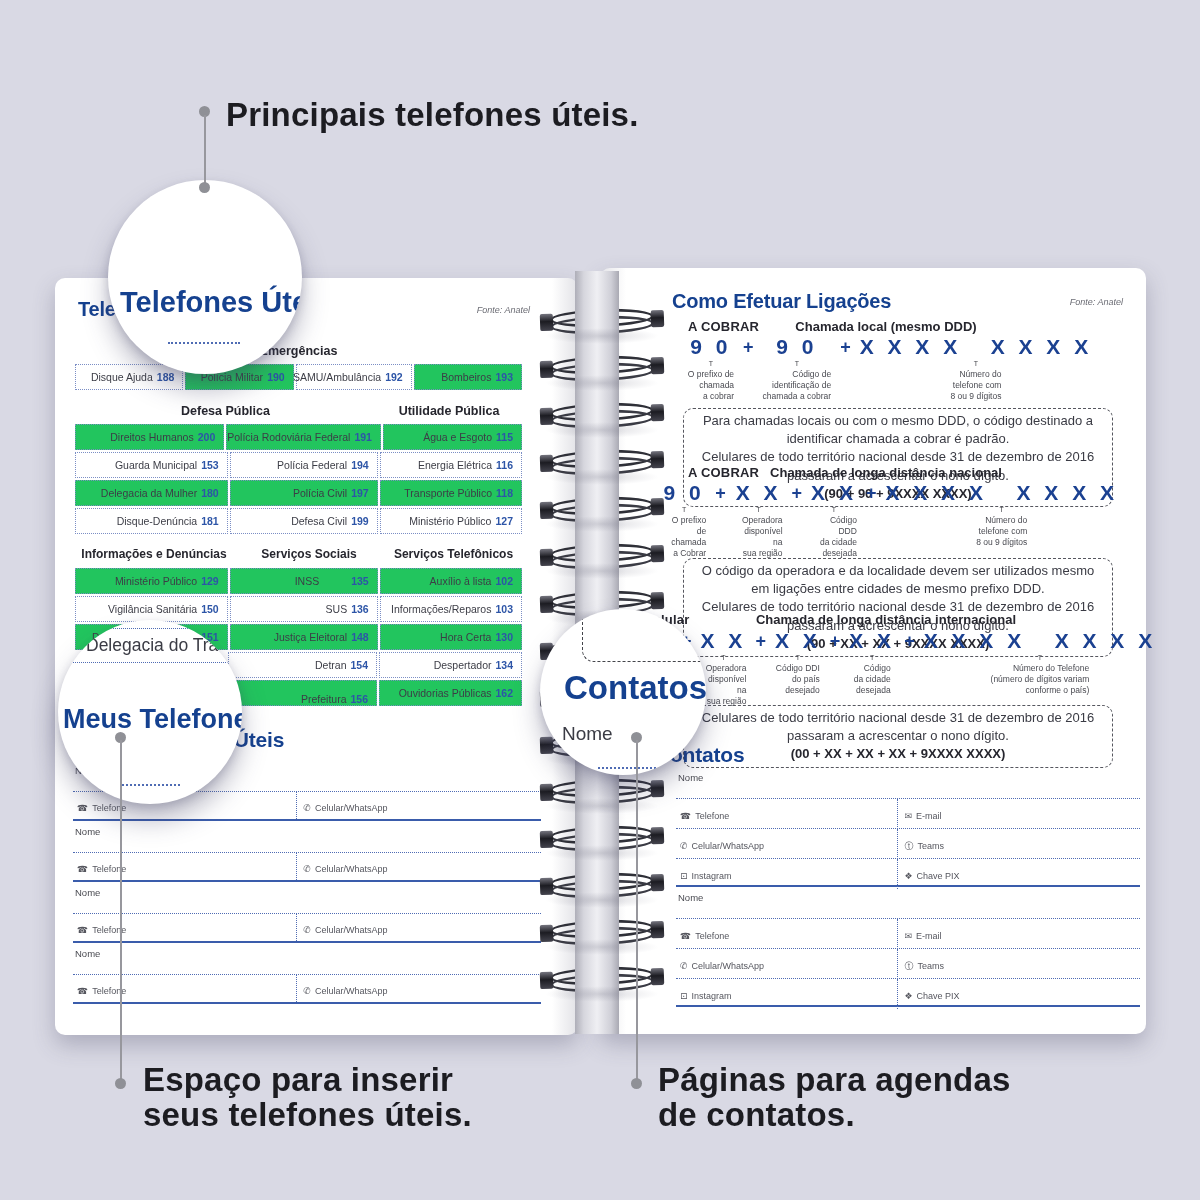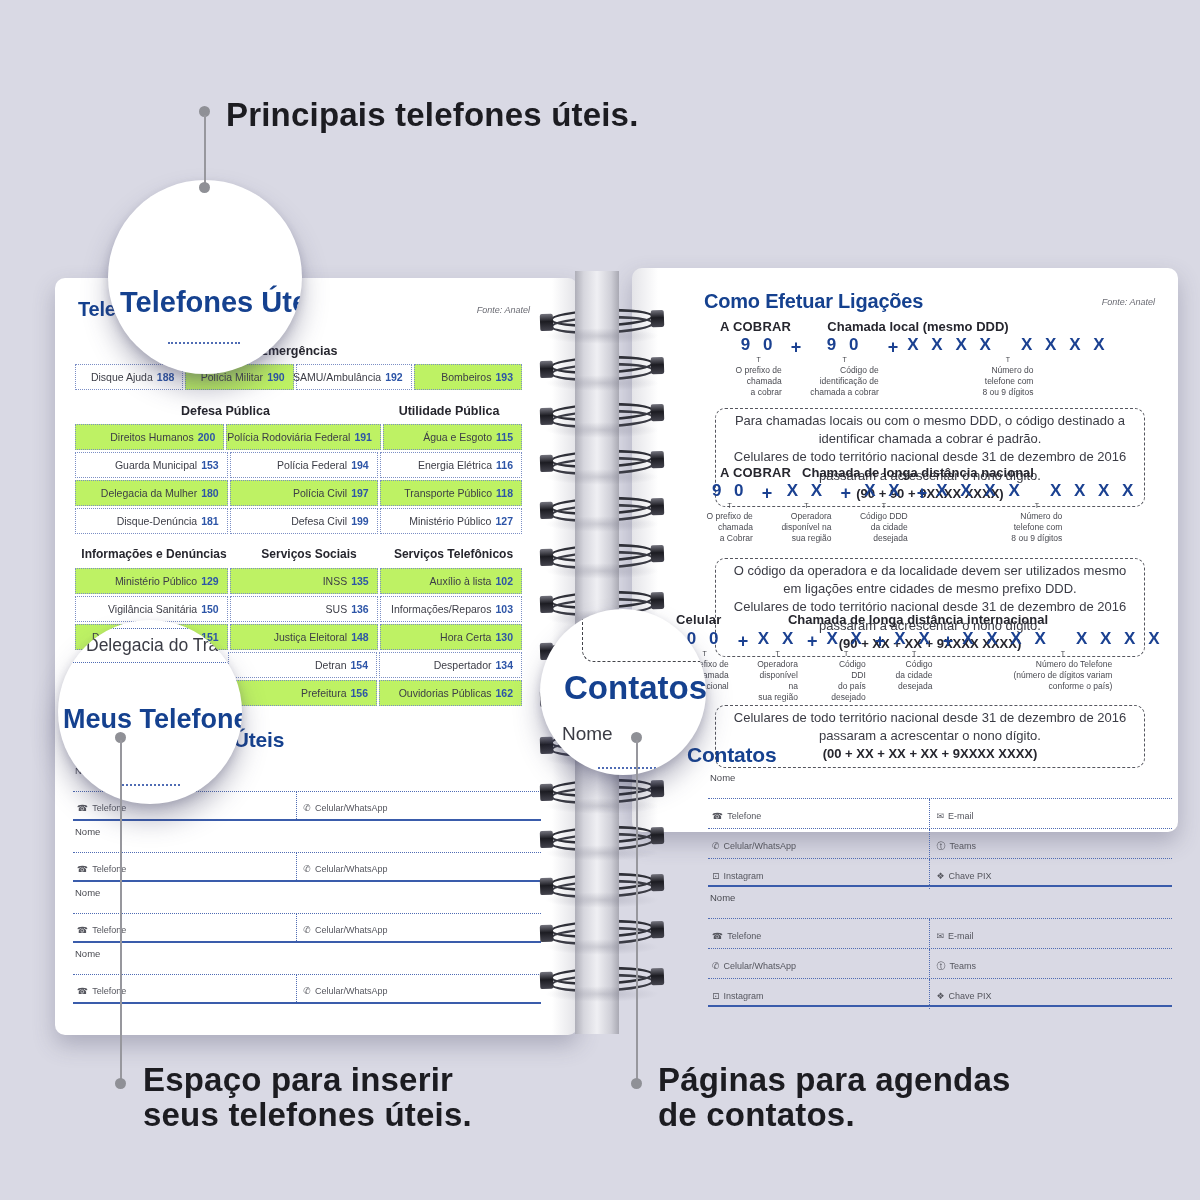--- a/index.html
+++ b/index.html
@@ -5,52 +5,52 @@
   html,body{margin:0;padding:0;}
   body{width:1200px;height:1200px;position:relative;overflow:hidden;
        background:#d9d9e4;font-family:"Liberation Sans",sans-serif;}
 
   
   .page{position:absolute;background:#fff;border-radius:10px;
         box-shadow:0 10px 22px rgba(70,70,100,.30);}
   #left-page{left:55px;top:278px;width:523px;height:757px;}
   #left-page::after{content:"";position:absolute;right:0;top:0;bottom:0;width:26px;
         background:linear-gradient(90deg,rgba(120,120,140,0),rgba(120,120,140,.22));border-radius:0 10px 10px 0;}
-  #right-page{left:632px;top:268px;width:546px;height:564px;}
+  #right-page{left:600px;top:268px;width:546px;height:766px;}
   #right-page::before{content:"";position:absolute;left:0;top:0;bottom:0;width:26px;
         background:linear-gradient(270deg,rgba(120,120,140,0),rgba(120,120,140,.20));border-radius:10px 0 0 10px;}
 
   .page-title{position:absolute;font-weight:bold;font-size:20px;color:#15418f;letter-spacing:-.2px;}
   .fonte{position:absolute;font-style:italic;font-size:9px;color:#6b6c74;}
 
   
   .sec-header{position:absolute;font-weight:bold;font-size:12.5px;color:#26262e;text-align:center;}
   .tbl{position:absolute;display:flex;flex-direction:column;gap:2px;}
   .trow{display:flex;gap:2px;}
   .tcell{border:1px dotted #7b8ec5;height:24px;display:flex;align-items:center;
          justify-content:flex-end;padding-right:8px;font-size:10.5px;color:#3c3d46;white-space:nowrap;}
-  .tcell.fill{background:#bef264;}
+  .tcell.fill{background:#22c55e;}
   .tcell.empty{border:none;background:transparent;}
   .tnum{font-weight:bold;color:#2d55a7;margin-left:4px;}
 
   
   .wblock{position:absolute;border-bottom:2px solid #3a5cab;}
   .wnome{position:absolute;left:2px;top:4px;font-size:9.5px;color:#4a4b52;}
   .wfields{position:absolute;left:0;right:0;top:30px;bottom:0;border-top:1px dotted #4f6cb4;display:flex;}
   .wleft{width:48%;padding:5px 0 0 4px;}
   .wright{width:52%;border-left:1px dotted #4f6cb4;padding:5px 0 0 6px;}
   .flabel-s{font-size:9px;color:#55565e;}
   .ficon{font-family:"DejaVu Sans",sans-serif;font-size:9px;color:#55565e;margin-right:4px;}
 
   
   .call-tag{position:absolute;font-weight:bold;font-size:13px;color:#26262e;letter-spacing:.2px;}
   .call-title{position:absolute;left:72px;width:428px;text-align:center;font-weight:bold;font-size:13px;color:#26262e;}
   .formula{position:absolute;left:62px;width:456px;display:flex;justify-content:center;align-items:flex-start;}
   .fgroup{display:flex;flex-direction:column;align-items:center;}
-  .fdigits{font-weight:bold;font-size:17px;color:#1b4191;letter-spacing:4px;white-space:pre;line-height:1;}
+  .fdigits{font-weight:bold;font-size:21px;color:#1b4191;letter-spacing:4px;white-space:pre;line-height:1;}
   .fplus{font-weight:bold;font-size:18px;color:#1b4191;margin:2px 9px 0;line-height:1;}
   .ftick{font-size:7px;color:#45464c;line-height:1;margin:3px 0 2px;}
   .ftick::before{content:"T";}
   .fsub{font-size:8.5px;color:#4a4b52;text-align:right;line-height:1.3;white-space:pre-line;}
   .note{position:absolute;left:83px;width:412px;border:1.3px dashed #55565e;border-radius:10px;
         text-align:center;font-size:13px;color:#3a3b44;line-height:1.4;padding:3px 8px;}
   .note b{color:#26262e;}
 
   
   .cblock{position:absolute;border-bottom:2px solid #3a5cab;}
@@ -173,21 +173,21 @@
 
   <div class="sec-header" style="left:20px;top:269px;width:158px;font-size:12px;">Informações e Denúncias</div>
   <div class="sec-header" style="left:180px;top:269px;width:148px;font-size:12px;">Serviços Sociais</div>
   <div class="sec-header" style="left:330px;top:269px;width:137px;font-size:12px;">Serviços Telefônicos</div>
   <div class="tbl" style="left:20px;top:290px;width:447px;" id="serv-tbl">
       <div class="trow">
         <div class="tcell fill" style="width: 151px;">
           <span>Ministério Público</span>
           <span class="tnum">129</span>
         </div>
-        <div class="tcell fill" style="width: 146px;">
+        <div class="tcell fill" style="width: 146px; gap: 28px;">
           <span>INSS</span>
           <span class="tnum">135</span>
         </div>
         <div class="tcell fill" style="width: 140px;">
           <span>Auxílio à lista</span>
           <span class="tnum">102</span>
         </div>
       </div>
       <div class="trow">
         <div class="tcell" style="width: 151px;">
@@ -223,21 +223,21 @@
           <span>Detran</span>
           <span class="tnum">154</span>
         </div>
         <div class="tcell" style="width: 140px;">
           <span>Despertador</span>
           <span class="tnum">134</span>
         </div>
       </div>
       <div class="trow">
         <div class="tcell empty" style="width: 151px;"></div>
-        <div class="tcell fill" style="width: 146px;">
+        <div class="tcell fill" style="width: 146px; align-items: flex-end;">
           <span>Prefeitura</span>
           <span class="tnum">156</span>
         </div>
         <div class="tcell fill" style="width: 140px;">
           <span>Ouvidorias Públicas</span>
           <span class="tnum">162</span>
         </div>
       </div>
     </div>
 

